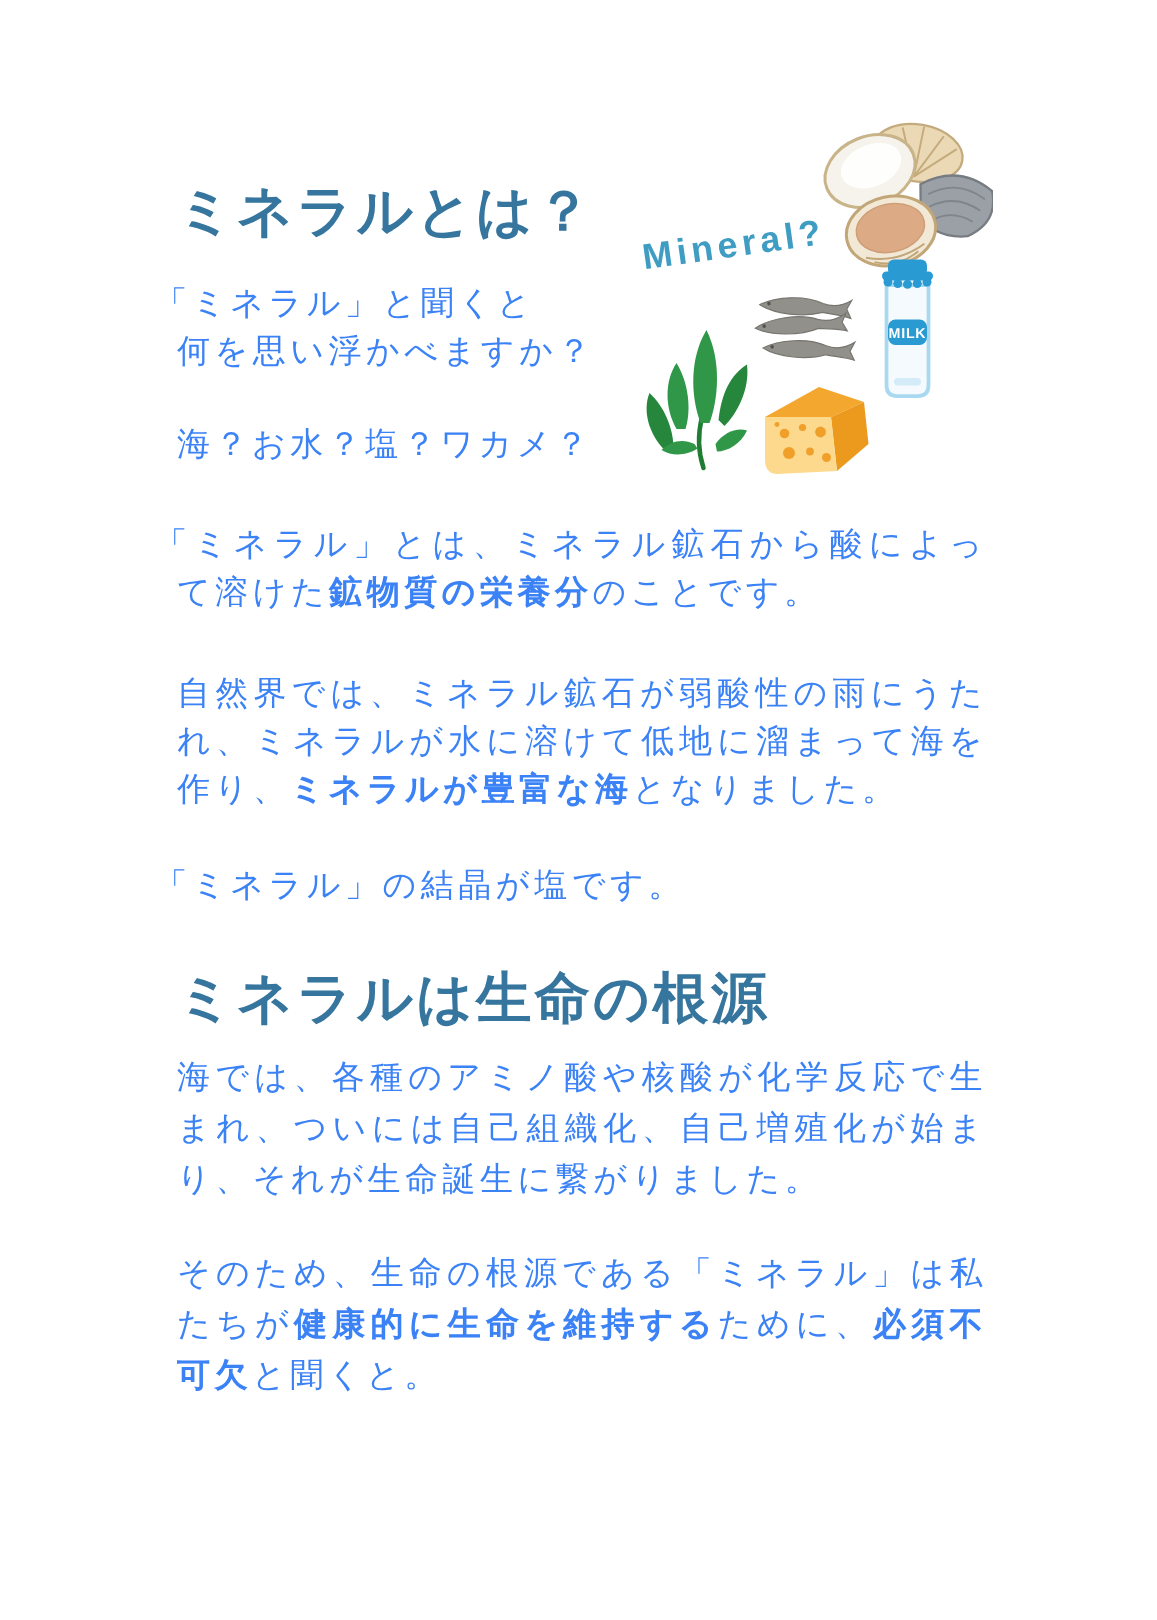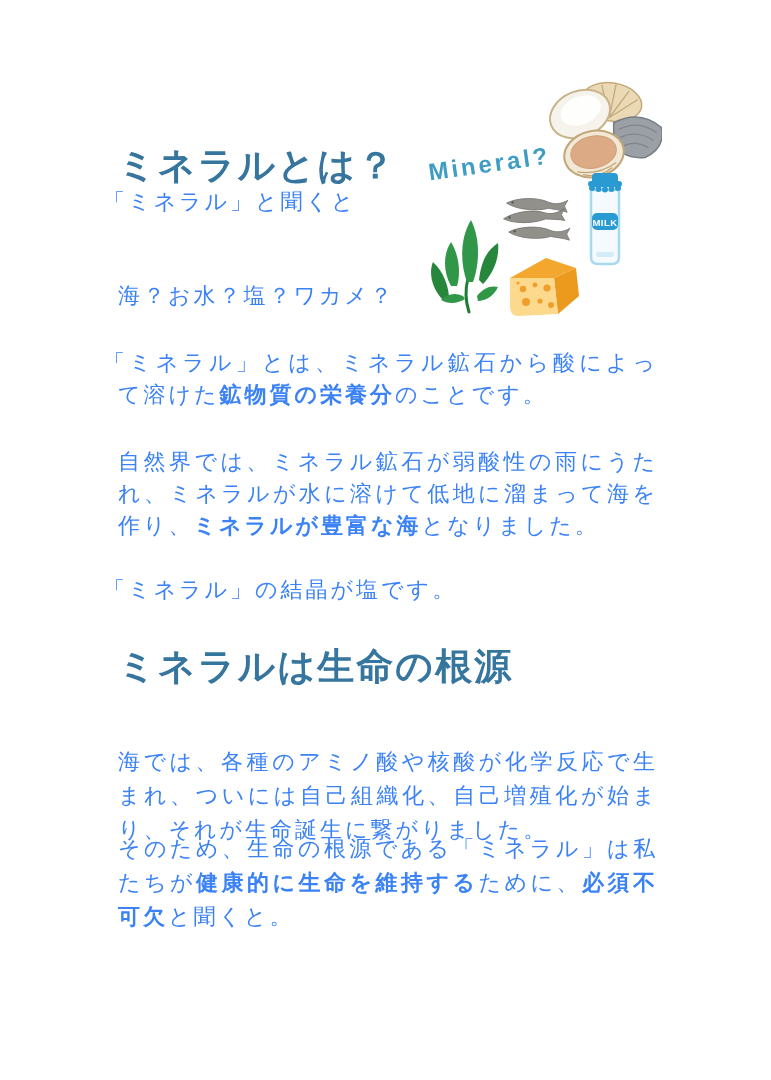--- a/index.html
+++ b/index.html
@@ -15,21 +15,21 @@
     position: absolute;
     left: 118px;
     margin: 0;
     color: #35759e;
     font-size: 37px;
     font-weight: bold;
     letter-spacing: 2px;
     line-height: 1.2;
     white-space: nowrap;
   }
-  .h1 { top: 120px; margin-top: 24px; }
+  .h1 { top: 120px; }
   .h2 { top: 645px; font-family: Liberation Serif, serif; }
   .body {
     position: absolute;
     left: 118px;
     width: 540px;
     margin: 0;
     font-size: 22px;
     line-height: 32px;
     letter-spacing: 3px;
     color: #3b82f6;
@@ -38,21 +38,21 @@
     text-align: justify;
     text-justify: inter-character;
   }
   .hang { text-indent: -15px; }
   .b { font-weight: bold; }
   .p1 { top: 186px; }
   .p2 { top: 280px; }
   .p3 { top: 347px; }
   .p4 { top: 446px; }
   .p5 { top: 574px; font-family: Liberation Serif, serif; }
-  .p6 { top: 701px; line-height: 34px; margin-top: 44px; }
+  .p6 { top: 701px; line-height: 34px; }
   .p7 { top: 832px; line-height: 34px; }
   .illus { position: absolute; left: 0; top: 0; width: 771px; height: 340px; }
   .illus svg { position: absolute; }
   .handwriting {
     position: absolute;
     left: 428px;
     top: 150px;
     font-family: "Liberation Sans", "DejaVu Sans", sans-serif;
     font-size: 24px;
     font-weight: bold;
@@ -153,21 +153,21 @@
         <circle cx="35" cy="33" r="2.4"></circle>
         <circle cx="47" cy="36" r="3.6"></circle>
         <circle cx="26" cy="50" r="4"></circle>
         <circle cx="40" cy="49" r="2.6"></circle>
         <circle cx="51" cy="53" r="3"></circle>
         <circle cx="18" cy="31" r="1.6"></circle>
       </g>
     </svg>
   </div>
 
-  <p class="body p1 hang"><span>「ミネラル」と聞くと</span><br></p>
+  <p class="body p1 hang"><span>「ミネラル」と聞くと</span><br><span>何を思い浮かべますか？</span></p>
 
   <p class="body p2">海？お水？塩？ワカメ？</p>
 
   <p class="body p3 just hang"><span>「ミネラル」とは、ミネラル鉱石から酸によって溶けた</span><span class="b">鉱物質の栄養分</span><span>のことです。</span></p>
 
   <p class="body p4 just"><span>自然界では、ミネラル鉱石が弱酸性の雨にうたれ、ミネラルが水に溶けて低地に溜まって海を作り、</span><span class="b">ミネラルが豊富な海</span><span>となりました。</span></p>
 
   <p class="body p5 hang">「ミネラル」の結晶が塩です。</p>
 
   <h2 class="heading h2">ミネラルは生命の根源</h2>

